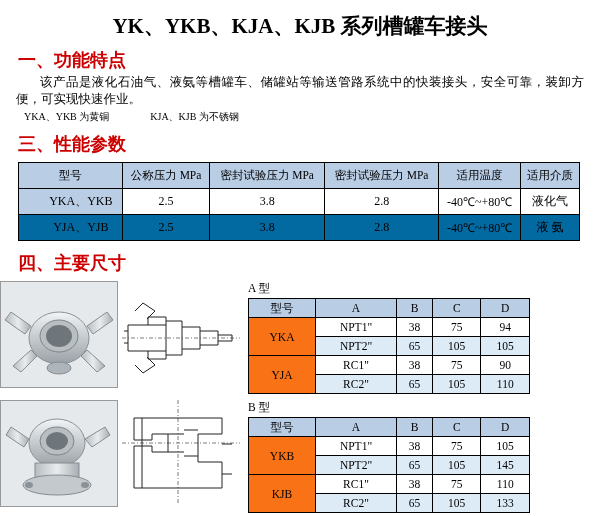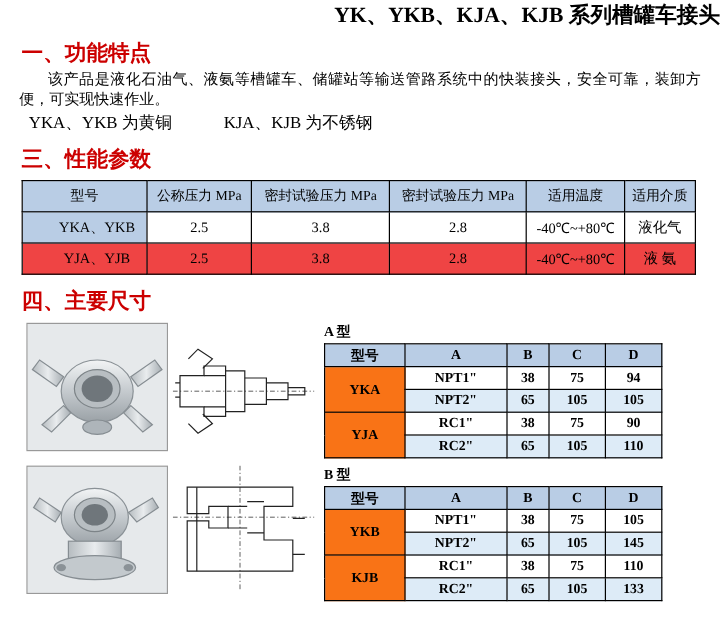--- a/index.html
+++ b/index.html
@@ -14,41 +14,42 @@
     color: #000000;
     position: relative;
     overflow: hidden;
   }
   .page {
     position: relative;
     width: 600px;
     height: 516px;
   }
   .title {
-    text-align: right;
-    font-size: 18px;
+    text-align: center;
+    font-size: 21px;
     font-weight: bold;
     font-family: "Liberation Serif", serif;
+    padding-top: 12px;
     letter-spacing: 0px;
   }
   .sec-head {
     color: #cc0000;
     font-weight: bold;
     font-size: 18px;
     margin: 8px 0 2px 18px;
   }
   .para {
     font-size: 12.5px;
     line-height: 17px;
     margin: 0 16px 0 16px;
     text-indent: 24px;
     text-align: justify;
   }
   .plain {
-    font-size: 14px;
+    font-size: 10px;
     margin: 2px 0 0 24px;
   }
   .gap-wide { display: inline-block; width: 36px; }
 
   
   table.spec {
     border-collapse: collapse;
     margin: 6px 0 0 18px;
     width: 562px;
     font-size: 12px;
@@ -61,38 +62,36 @@
   }
   table.spec tr.hdr td {
     background: #b9cde5;
     font-size: 11.5px;
   }
   table.spec td.lbl {
     background: #b9cde5;
     padding-left: 23px;
   }
   table.spec tr.row2 td {
-    background: #ef4444;
+    background: #0369a1;
   }
 
   
   .sec4 {
     margin: 10px 0 0 18px;
   }
 
   .blocks {
     position: relative;
     margin-top: 6px;
   }
   .row-block {
     display: flex;
     align-items: flex-start;
-    margin-left: 22px;
     margin-bottom: 6px;
-    font-weight: bold;
   }
   .photo {
     width: 116px;
     height: 105px;
     border: 1px solid #999999;
     background: linear-gradient(145deg,#eceff1 0%, #dfe3e6 40%, #cfd4d8 100%);
     position: relative;
     overflow: hidden;
     flex: none;
   }

